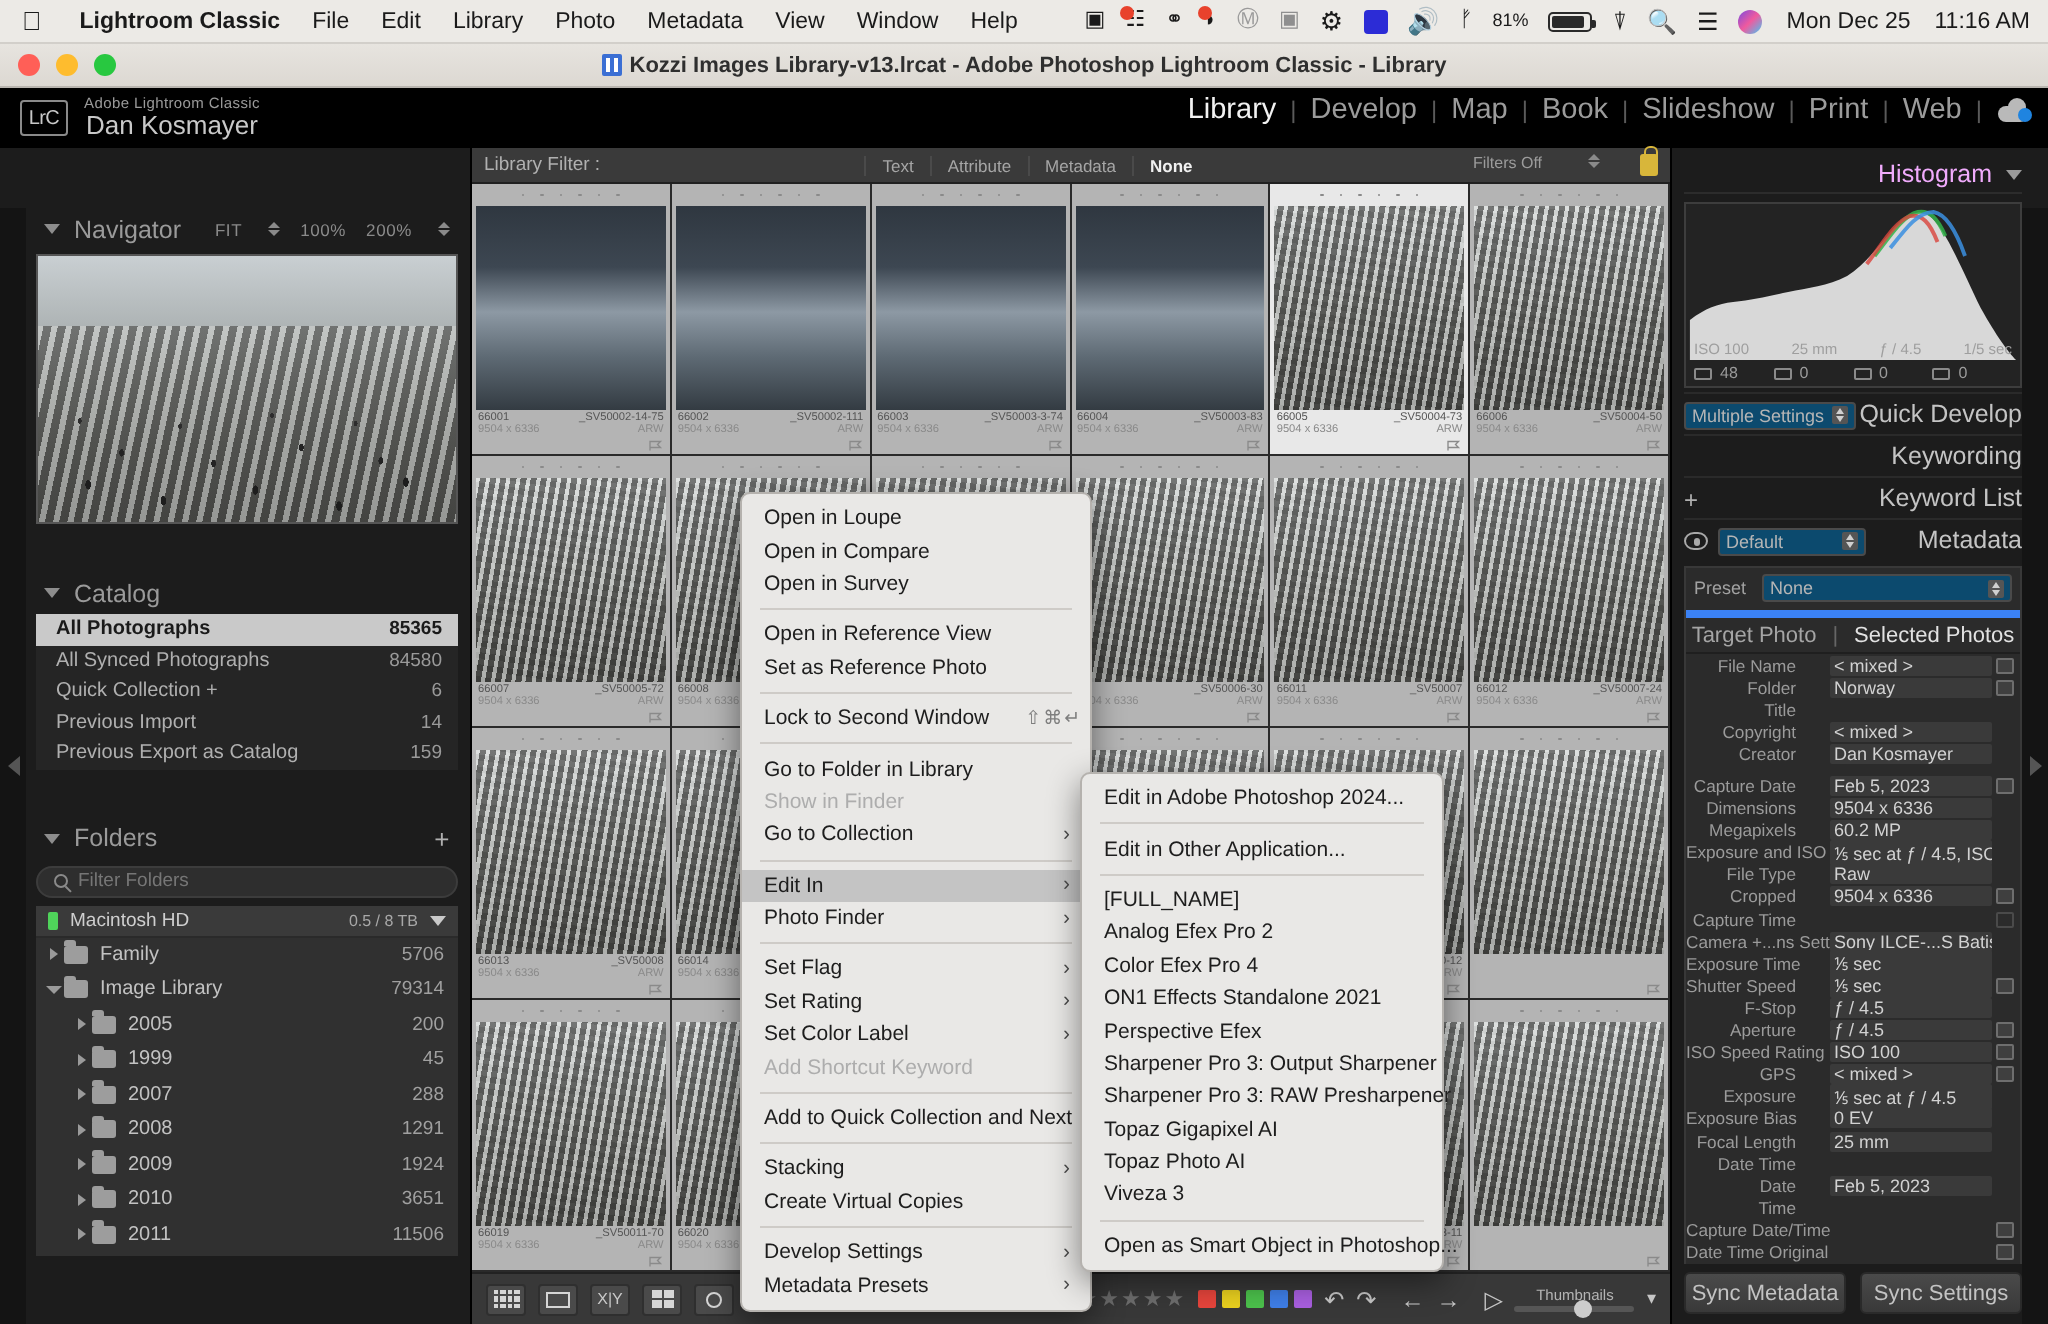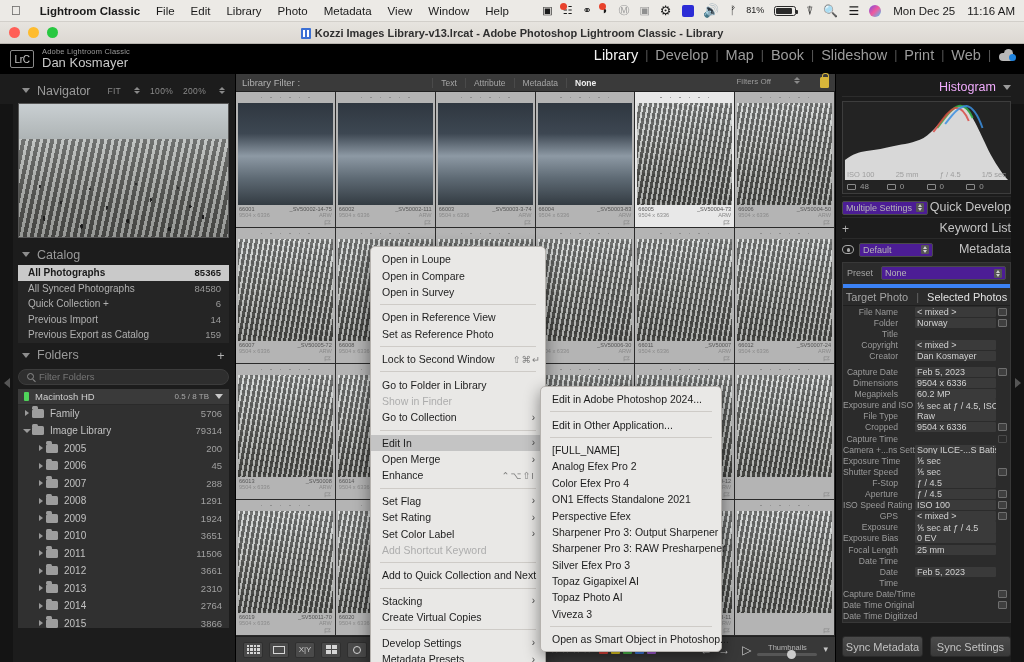--- a/index.html
+++ b/index.html
@@ -61,21 +61,21 @@
   }
   .titlebar .ttl .docic::after{
     content:'';position:absolute;left:2px;top:2px;right:2px;bottom:2px;
     border-left:2px solid #fff;border-right:2px solid #fff;
   }
 
   
   .appframe{position:absolute;left:0;top:44px;width:1024px;height:618px;background:#000;}
   .identity{
     position:absolute;left:0;top:0;width:1024px;height:30px;background:#000;
-    display:flex;align-items:center;
+    display:flex;align-items:center;text-align:center;
   }
   .lrc-logo{
     margin-left:10px;width:24px;height:18px;border:1px solid #8a8a8a;border-radius:2px;
     color:#c8c8c8;font-size:10px;display:flex;align-items:center;justify-content:center;
     letter-spacing:-0.3px;
   }
   .idtext{margin-left:8px;line-height:1.05;}
   .idtext .sm{font-size:7.5px;color:#9a9a9a;letter-spacing:.2px;}
   .idtext .lg{font-size:13px;color:#c9c9c9;}
   .modules{
@@ -97,21 +97,21 @@
 
   
   .leftpanel{
     position:absolute;left:0;top:30px;width:236px;bottom:0;background:#1c1c1c;
     border-right:1px solid #000;
   }
   .panel-inner{position:absolute;left:18px;right:6px;top:6px;bottom:34px;overflow:hidden;}
   .pgroup{margin-bottom:2px;}
   .pgroup-hdr{
     height:21px;display:flex;align-items:center;color:#9a9a9a;font-size:12.5px;
-    padding-left:4px;position:relative;
+    padding-left:4px;position:relative;margin-top:24px;
   }
   .tri{width:0;height:0;border-left:4px solid transparent;border-right:4px solid transparent;
        border-top:5px solid #8d8d8d;margin-right:7px;display:inline-block;}
   .hdr-right{position:absolute;right:4px;top:0;height:21px;display:flex;align-items:center;gap:10px;
      font-size:8.5px;color:#8a8a8a;letter-spacing:.3px;}
   .stepper{display:inline-flex;flex-direction:column;gap:1px;margin-left:3px;}
   .stepper b{width:0;height:0;border-left:3px solid transparent;border-right:3px solid transparent;display:block;}
   .stepper b.up{border-bottom:3px solid #8a8a8a;}
   .stepper b.dn{border-top:3px solid #8a8a8a;}
 
@@ -210,21 +210,21 @@
   .hist-icons{
     position:absolute;left:0;right:0;bottom:0;height:13px;display:flex;align-items:center;
     font-size:8px;color:#9b9b9b;padding:0 4px;
   }
   .hist-icons .grp{flex:1;display:flex;align-items:center;gap:4px;}
   .hist-icons .bx{width:9px;height:6px;border:1px solid #8a8a8a;border-radius:1px;display:inline-block;}
   .rp-sec{height:21px;display:flex;align-items:center;justify-content:flex-end;color:#c4c4c4;font-size:12.5px;
     border-top:1px solid #2a2a2a;position:relative;}
   .rp-sec .left-ctl{position:absolute;left:0;top:0;height:21px;display:flex;align-items:center;gap:5px;}
   .selbox{
-    background:#4c1d95;border:1px solid #4a4a4a;border-radius:2px;height:14px;min-width:86px;
+    background:#0c4a6e;border:1px solid #4a4a4a;border-radius:2px;height:14px;min-width:86px;
     display:flex;align-items:center;padding:0 3px;font-size:9px;color:#b5b5b5;
   }
   .selbox .arr{margin-left:auto;display:flex;flex-direction:column;gap:1px;background:#555;padding:1px 2px;border-radius:1px;}
   .selbox .arr b{width:0;height:0;border-left:2.5px solid transparent;border-right:2.5px solid transparent;display:block;}
   .selbox .arr b.u{border-bottom:3px solid #d0d0d0;}
   .selbox .arr b.d{border-top:3px solid #d0d0d0;}
   .plus{color:#b0b0b0;font-size:12px;line-height:1;}
   .eye{width:12px;height:9px;border:1.2px solid #a9a9a9;border-radius:50% 50% 50% 50%/60% 60% 60% 60%;position:relative;}
   .eye::after{content:'';position:absolute;left:3.6px;top:2px;width:3.5px;height:3.5px;border-radius:50%;background:#a9a9a9;}
 
@@ -508,21 +508,21 @@
                 </span>
                 <span class="folder-ic"></span>
                 <span class="nm">2005</span>
                 <span class="cnt">200</span>
               </div>
               <div class="frow" style="padding-left: 18px;">
                 <span class="disc">
                   <i class=""></i>
                 </span>
                 <span class="folder-ic"></span>
-                <span class="nm">2006</span>
+                <span class="nm">1999</span>
                 <span class="cnt">45</span>
               </div>
               <div class="frow" style="padding-left: 18px;">
                 <span class="disc">
                   <i class=""></i>
                 </span>
                 <span class="folder-ic"></span>
                 <span class="nm">2007</span>
                 <span class="cnt">288</span>
               </div>
@@ -1348,20 +1348,24 @@
               <span class="arr">
                   <b class="u"></b>
                   <b class="d"></b>
                 </span>
             </span>
           </span>
           <span>Quick Develop</span>
           <span class="tri-l"></span>
         </div>
 
+        <div class="rp-sec">
+          <span>Keywording</span>
+          <span class="tri-l"></span>
+        </div>
 
         <div class="rp-sec">
           <span class="left-ctl">
             <span class="plus">+</span>
           </span>
           <span>Keyword List</span>
           <span class="tri-l"></span>
         </div>
 
         <div class="rp-sec">
@@ -1579,26 +1583,22 @@
         <div class="it">
           <span>Go to Collection</span>
           <span class="ch">›</span>
         </div>
         <div class="sepline"></div>
         <div class="it hl">
           <span>Edit In</span>
           <span class="ch">›</span>
         </div>
         <div class="it">
-          <span>Open Merge</span>
+          <span>Photo Finder</span>
           <span class="ch">›</span>
-        </div>
-        <div class="it">
-          <span>Enhance</span>
-          <span class="sc">⌃⌥⇧I</span>
         </div>
         <div class="sepline"></div>
         <div class="it">
           <span>Set Flag</span>
           <span class="ch">›</span>
         </div>
         <div class="it">
           <span>Set Rating</span>
           <span class="ch">›</span>
         </div>
@@ -1656,23 +1656,20 @@
         <div class="it">
           <span>Perspective Efex</span>
         </div>
         <div class="it">
           <span>Sharpener Pro 3: Output Sharpener</span>
         </div>
         <div class="it">
           <span>Sharpener Pro 3: RAW Presharpener</span>
         </div>
         <div class="it">
-          <span>Silver Efex Pro 3</span>
-        </div>
-        <div class="it">
           <span>Topaz Gigapixel AI</span>
         </div>
         <div class="it">
           <span>Topaz Photo AI</span>
         </div>
         <div class="it">
           <span>Viveza 3</span>
         </div>
         <div class="sepline"></div>
         <div class="it">

